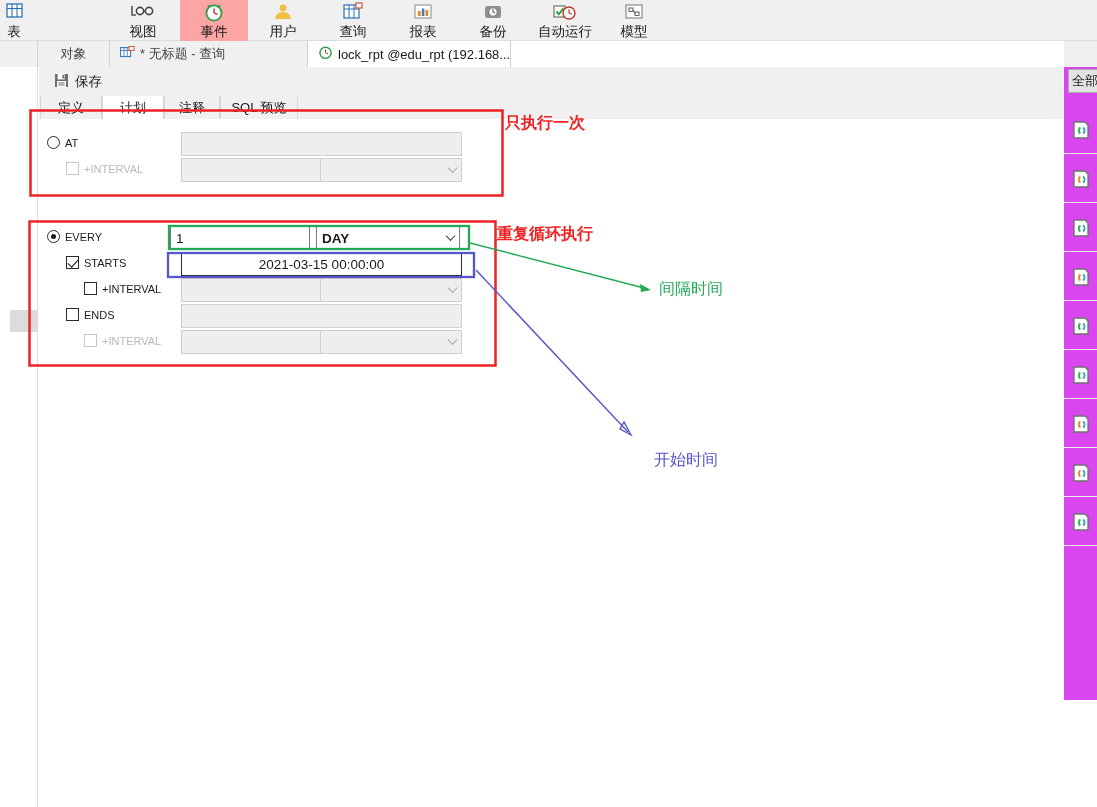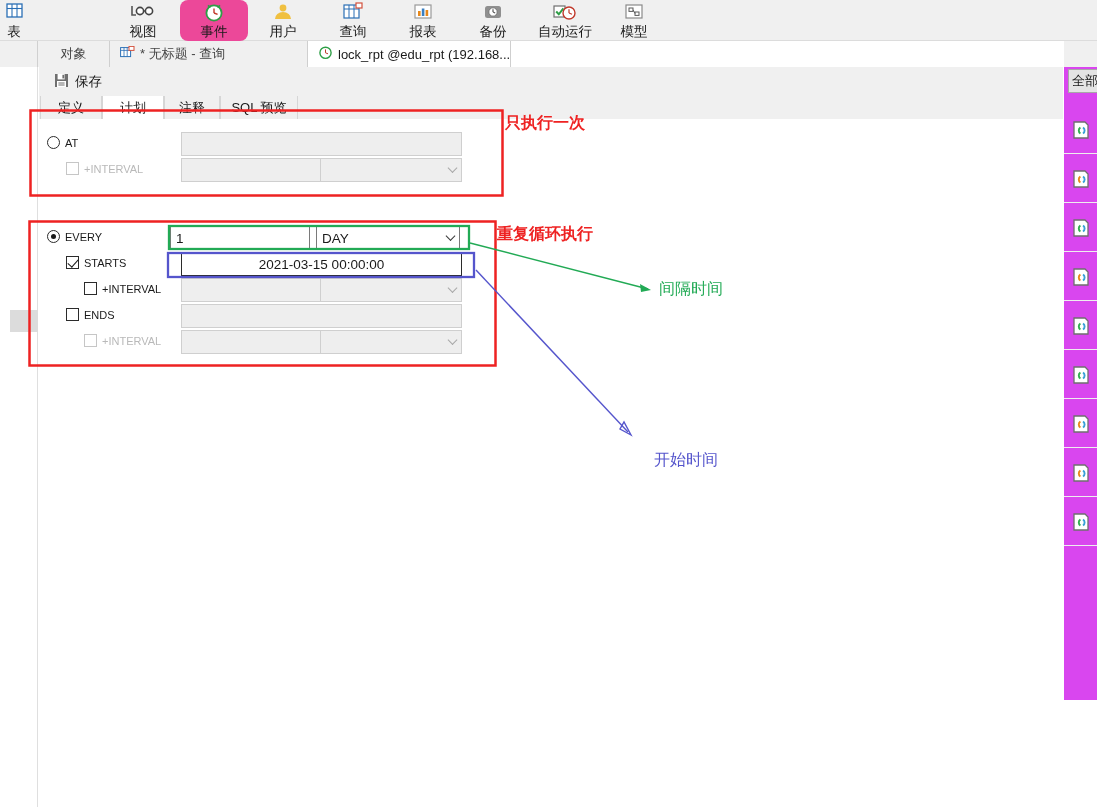--- a/index.html
+++ b/index.html
@@ -18,21 +18,21 @@
     background: #f0f0f0;
     border-bottom: 1px solid #dcdcdc;
   }
   .rib-item {
     position: absolute; top: 0; height: 41px;
     display: flex; flex-direction: column; align-items: center;
     justify-content: flex-start; padding-top: 1px;
     font-size: 13px; color: #1a1a1a;
     cursor: default;
   }
-  .rib-item.active { background: #ec4899; border-radius: 8px; }
+  .rib-item.active { background: #fca5a5; }
   .rib-ico { height: 22px; display: flex; align-items: center; justify-content: center; }
   .rib-lbl { font-size: 13.5px; line-height: 18px; }
 
   
   .tabbar {
     position: absolute; left: 0; top: 41px; width: 1097px; height: 26px;
     background: #f0f0f0;
   }
   .tabbar .tb-left-pad {
     position: absolute; left: 0; top: 0; width: 38px; height: 26px;
@@ -114,21 +114,21 @@
     transform: rotate(42deg);
   }
 
   .fld {
     position: absolute; height: 24px;
     border: 1px solid #cfcfcf; background: #eeeeee;
     font-size: 13.5px; color: #1a1a1a;
     display: flex; align-items: center; padding: 0 5px;
   }
   .fld.enabled { background: #ffffff; border: 1px solid #7a7a7a; }
-  .fld.combo { padding-right: 27px; }
+  .fld.combo { padding-right: 27px; font-weight: bold; }
   .caret {
     position: absolute; right: 5px; top: 50%; margin-top: -2px;
     width: 7px; height: 7px; border-right: 1.4px solid #a8a8a8;
     border-bottom: 1.4px solid #a8a8a8; transform: translateY(-50%) rotate(45deg);
   }
   .fld.enabled .caret { border-color: #3a3a3a; }
   .anno-text {
     position: absolute; font-family: "Liberation Serif", "DejaVu Serif", serif;
     font-size: 16px; white-space: nowrap; font-weight: bold;
   }

